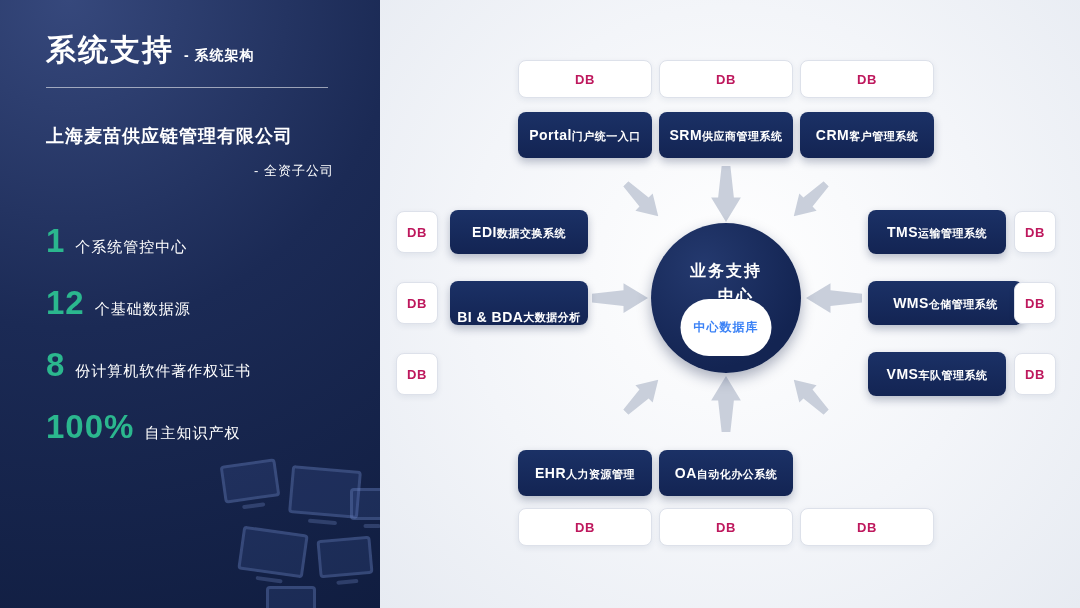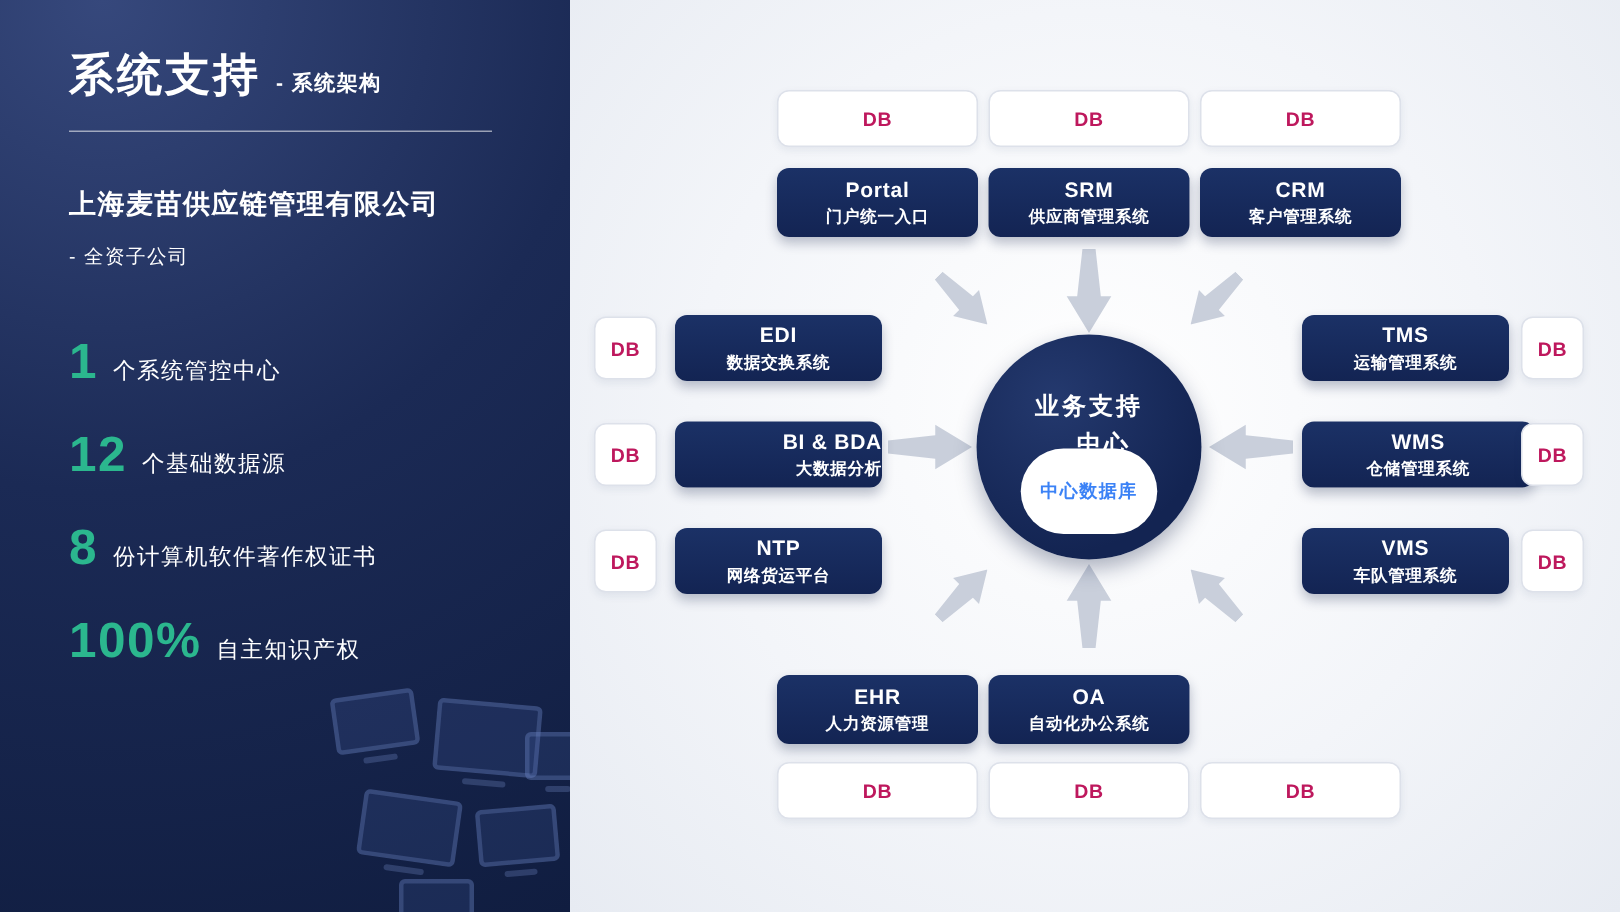--- a/index.html
+++ b/index.html
@@ -10,41 +10,41 @@
   .sidebar {
     position:absolute; left:0; top:0; width:380px; height:608px;
     background: radial-gradient(circle at 18% 0%, #36487c 0%, #1b2a55 48%, #101d40 100%);
     color:#fff;
   }
   .title-row { padding:30px 0 0 46px; display:flex; align-items:baseline; }
   .page-title { font-size:30px; font-weight:bold; letter-spacing:2px; }
   .page-subtitle { font-size:14px; font-weight:bold; margin-left:10px; letter-spacing:1px; }
   .rule { margin:16px 0 0 46px; width:282px; height:1px; background:rgba(255,255,255,0.55); }
   .company { margin:36px 46px 0 46px; font-size:18px; font-weight:bold; letter-spacing:1px; }
-  .company-sub { margin:14px 46px 0 46px; font-size:13px; letter-spacing:1px; }
+  .company-sub { margin:14px 46px 0 46px; font-size:13px; letter-spacing:1px;text-align:right; }
   .stats { margin:42px 0 0 46px; }
   .stat { display:flex; align-items:baseline; gap:10px; margin-bottom:24px; }
   .stat-value { font-size:33px; font-weight:bold; color:#2bb78e; letter-spacing:1px; }
   .stat-label { font-size:15px; color:#ffffff; font-weight:500; letter-spacing:1px; }
 
   .watermark { position:absolute; left:0; bottom:0; width:380px; height:170px; overflow:hidden; pointer-events:none; }
   .monitor { position:absolute; border:3px solid rgba(115,138,200,0.30); background:rgba(80,105,175,0.18); border-radius:4px; }
   .monitor::after {
     content:""; position:absolute; left:50%; bottom:-11px; transform:translateX(-50%);
     width:45%; height:4px; background:rgba(115,138,200,0.30); border-radius:2px;
     box-shadow:0 -5px 0 -2px rgba(115,138,200,0.30);
   }
 
   
   .diagram {
     position:absolute; left:380px; top:0; width:700px; height:608px;
     background: radial-gradient(circle at 50% 45%, #ffffff 0%, #f3f5f9 55%, #e7ebf2 100%);
   }
   .sys-node {
-    position:absolute; display:flex; flex-direction:column; align-items:center; justify-content:center;
+    position:absolute; display:flex; flex-direction:row; align-items:center; justify-content:center;
     background: linear-gradient(180deg, #1b3166 0%, #132453 100%);
     color:#fff; border-radius:8px; box-shadow:0 4px 8px rgba(18,32,72,0.28);
     text-align:center; z-index:2;
   }
   .sys-name { font-size:14px; font-weight:bold; letter-spacing:0.5px; }
   .sys-desc { font-size:11px; font-weight:600; margin-top:3px; letter-spacing:0.5px; }
   .db-node {
     position:absolute; display:flex; align-items:center; justify-content:center;
     background:#ffffff; border:1px solid #dde1ea; border-radius:8px;
     color:#be185d; font-size:13px; font-weight:bold; letter-spacing:0.5px;
@@ -136,24 +136,20 @@
     <div class="sys-node" style="left:70px;top:210px;width:138px;height:44px;">
       <div class="sys-name">EDI</div>
       <div class="sys-desc">数据交换系统</div>
     </div>
     <div class="db-node db-v" style="left:16px;top:282px;">DB</div>
     <div class="sys-node" style="left:70px;top:281px;width:138px;height:44px;align-items:flex-end;">
       <div class="sys-name">BI &amp; BDA</div>
       <div class="sys-desc">大数据分析</div>
     </div>
     <div class="db-node db-v" style="left:16px;top:353px;">DB</div>
-    <div class="sys-node" style="left:70px;top:352px;width:138px;height:44px;">
-      <div class="sys-name">NTP</div>
-      <div class="sys-desc">网络货运平台</div>
-    </div>
 
     <div class="sys-node" style="left:488px;top:210px;width:138px;height:44px;">
       <div class="sys-name">TMS</div>
       <div class="sys-desc">运输管理系统</div>
     </div>
     <div class="db-node db-v" style="left:634px;top:211px;">DB</div>
     <div class="sys-node" style="left:488px;top:281px;width:155px;height:44px;">
       <div class="sys-name">WMS</div>
       <div class="sys-desc">仓储管理系统</div>
     </div>

